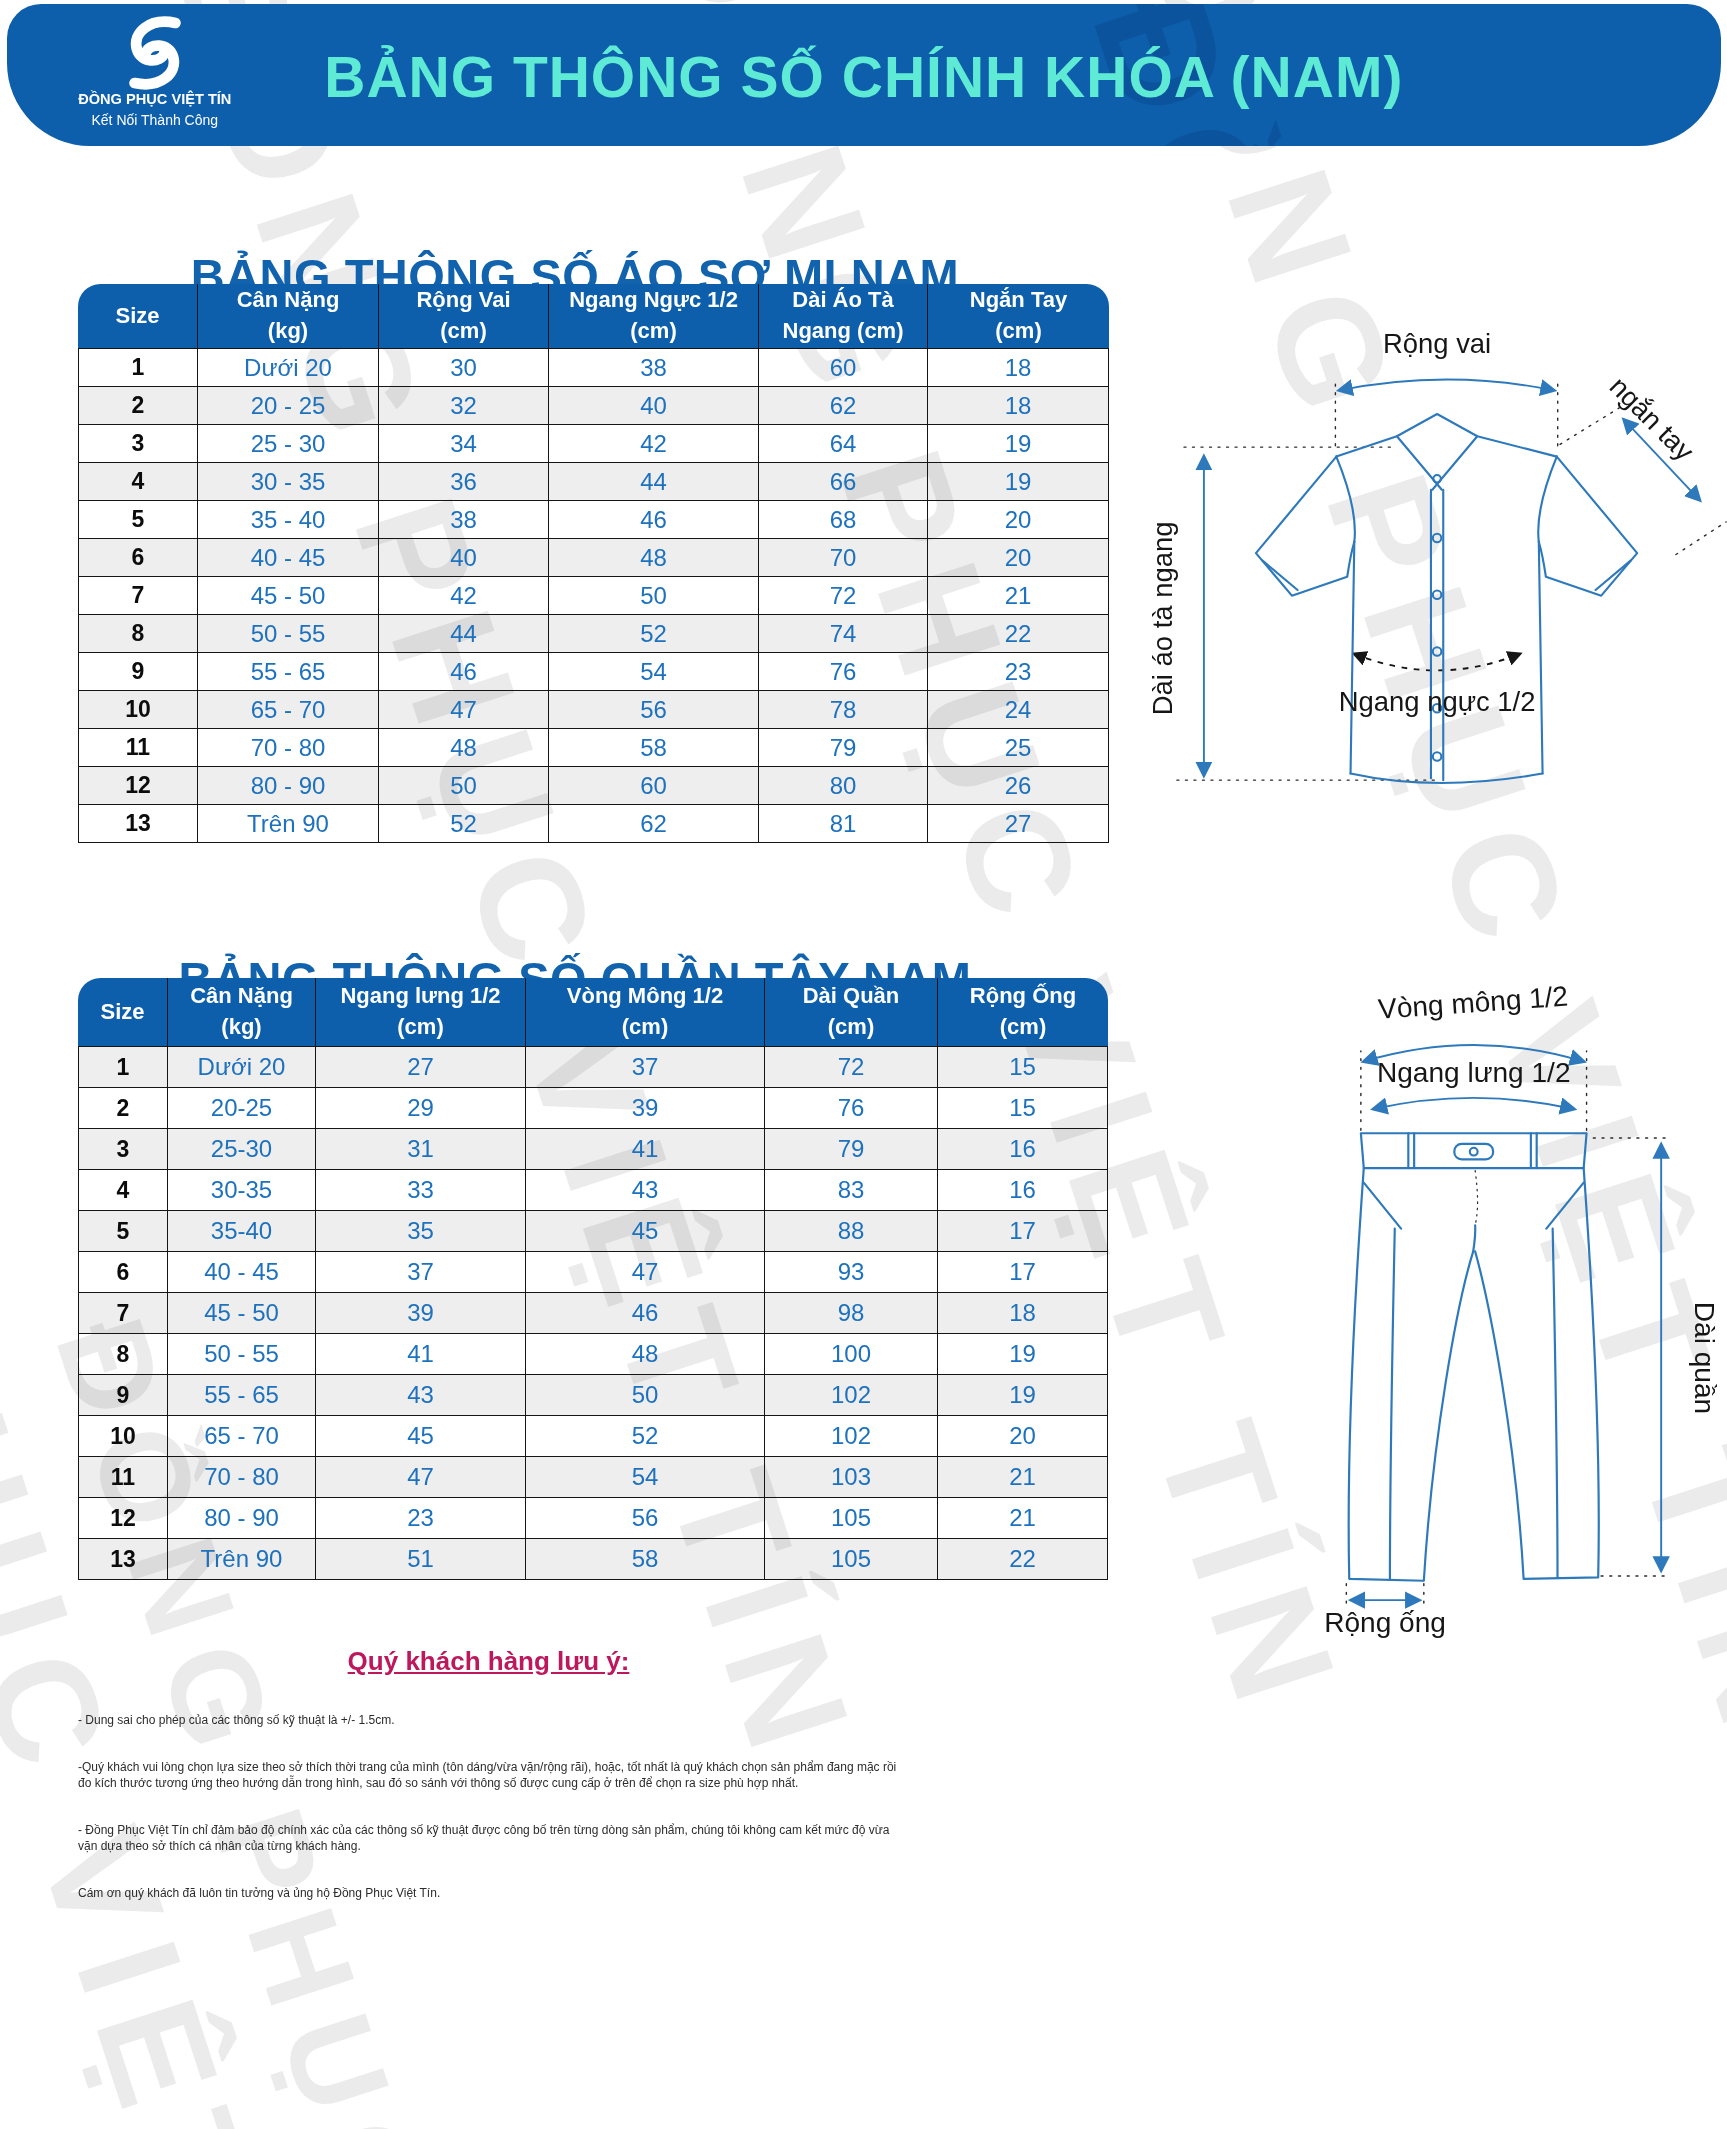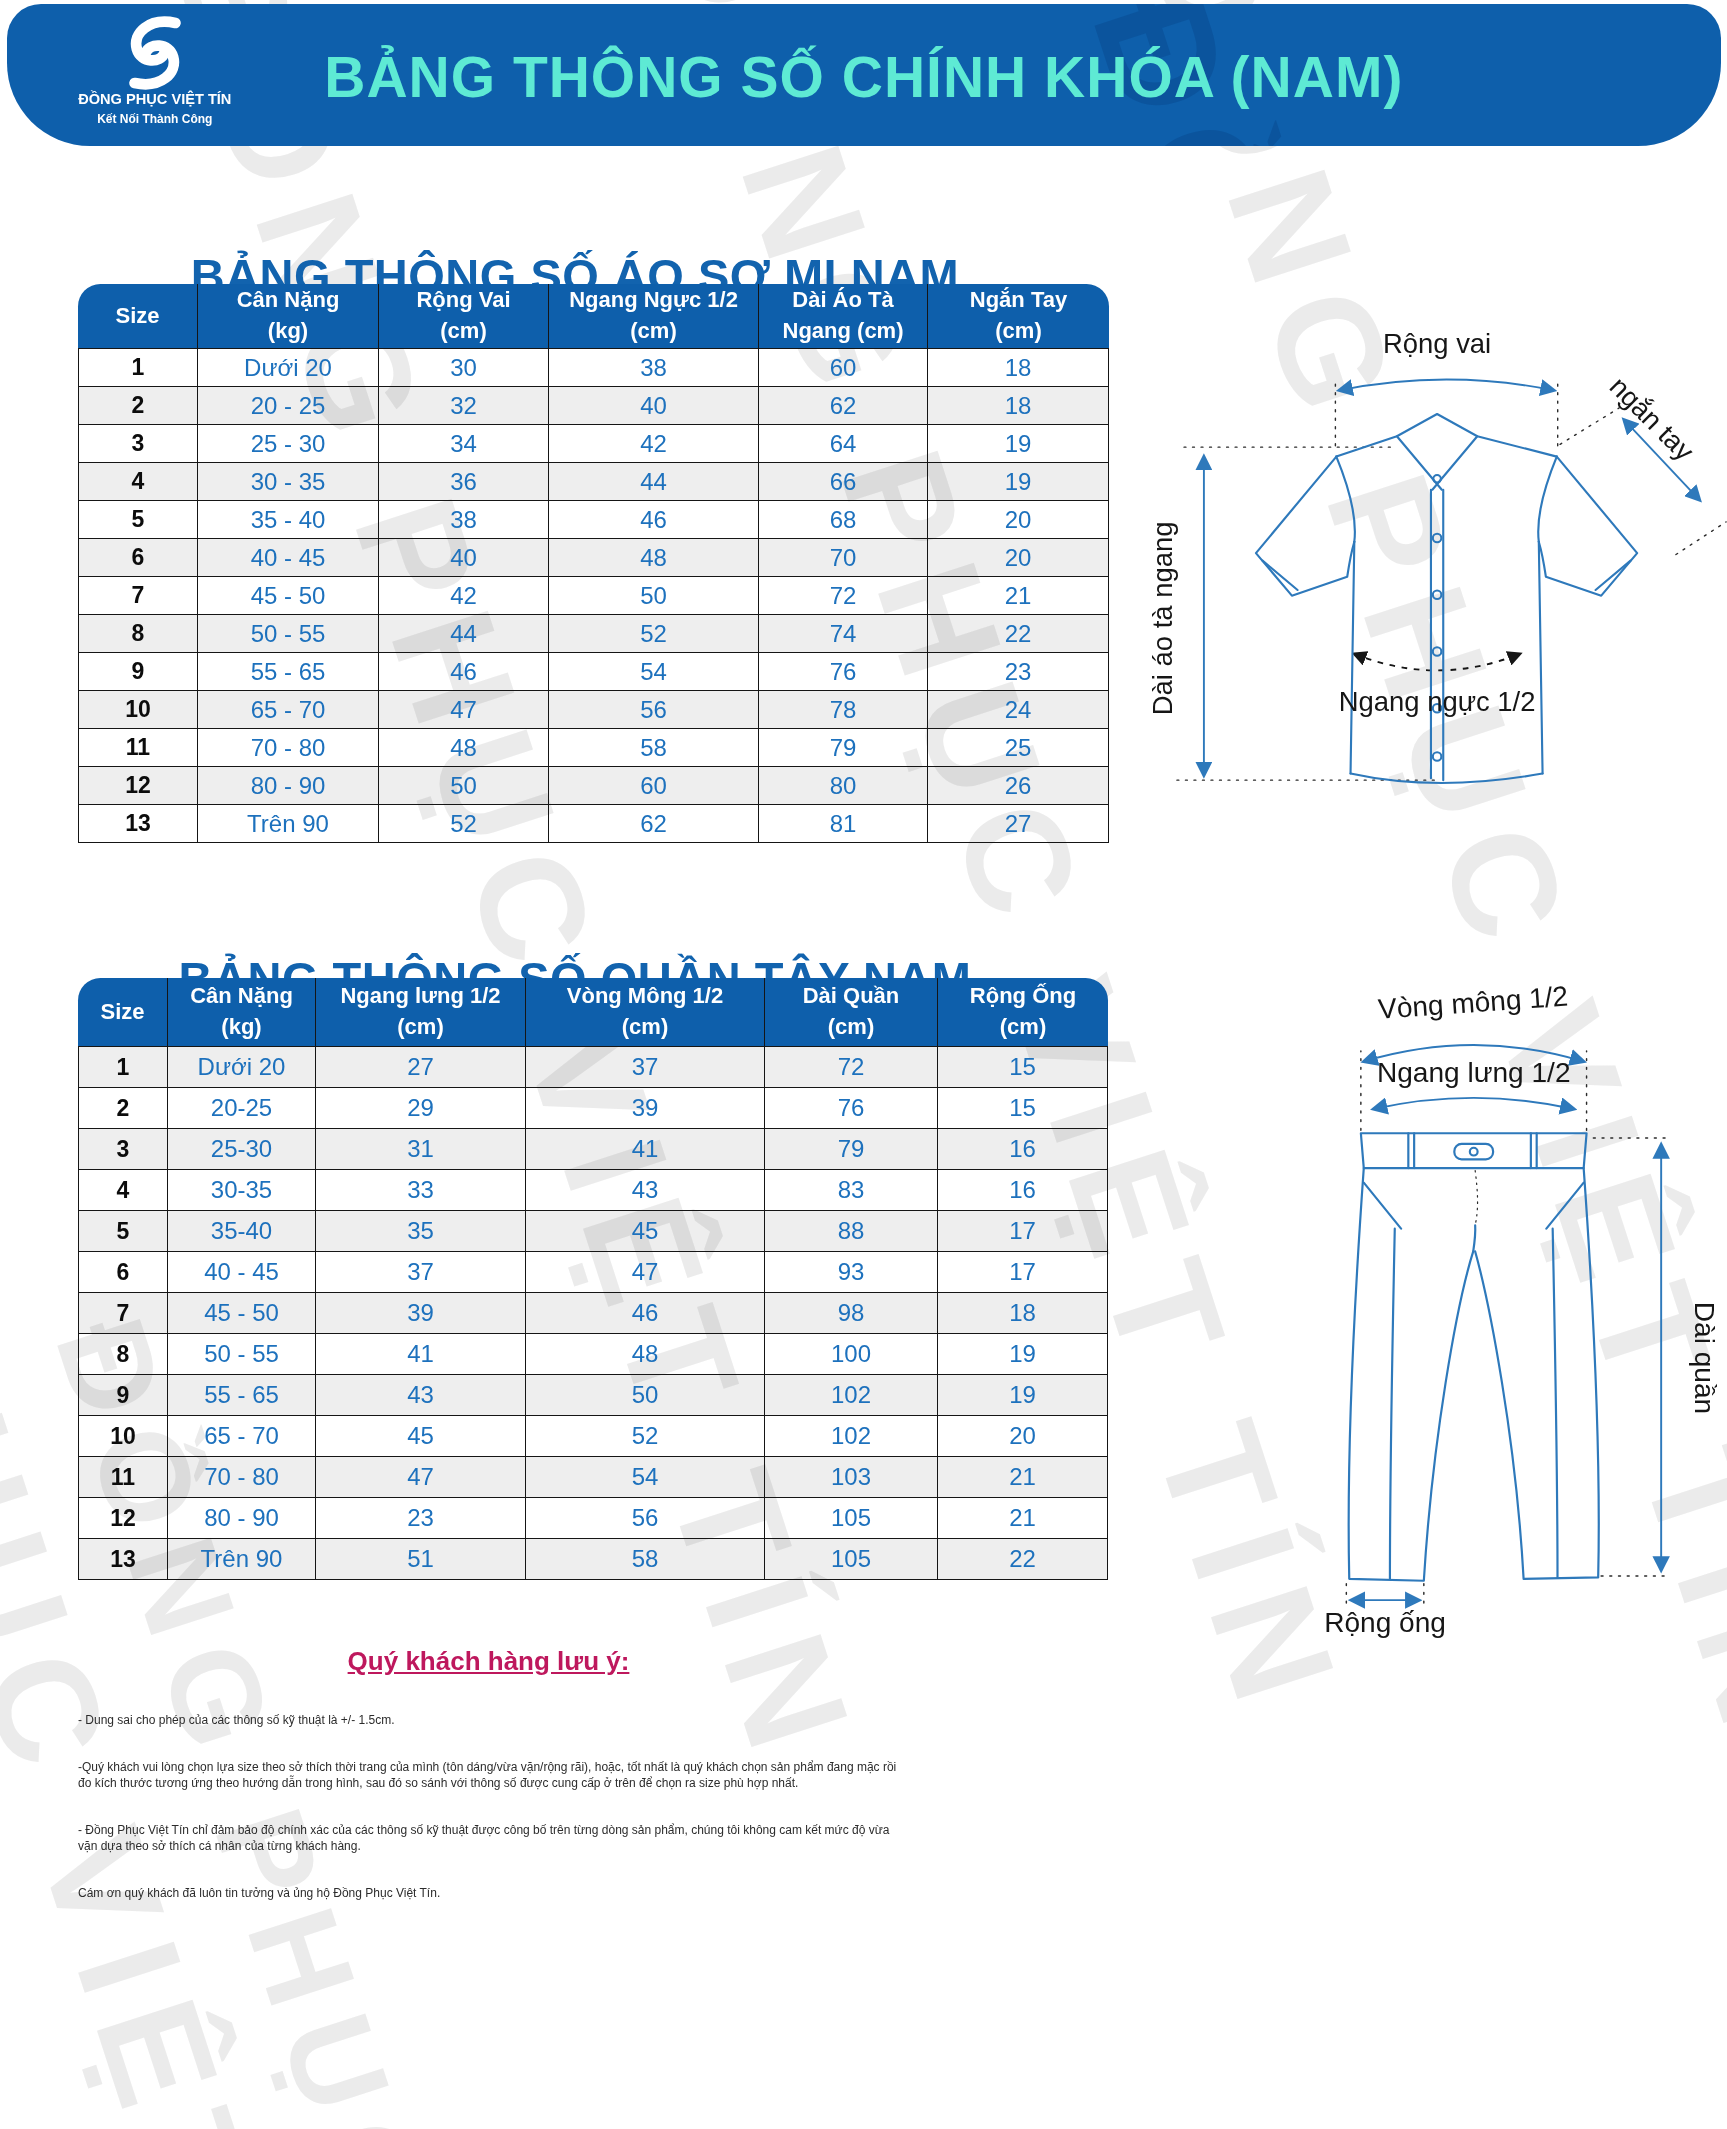--- a/index.html
+++ b/index.html
@@ -13,21 +13,21 @@
   .wm-blue{color:#0a4c92;opacity:.55;font-size:160px;letter-spacing:20.4px;transform:rotate(72deg);}
 
   
   .banner{position:absolute;left:6.8px;top:3.9px;width:1714px;height:142px;background:#0e5fab;
           border-radius:34px 34px 83px 83px;overflow:hidden;z-index:2;}
   .banner-title{position:absolute;left:0;top:40px;width:100%;text-align:center;color:#5eead4;
           font-size:57px;font-weight:700;letter-spacing:1px;z-index:2;}
   .logo{position:absolute;left:68px;top:12.6px;width:160px;text-align:center;color:#fff;z-index:2;}
   .logo svg{display:block;margin:0 auto;}
   .logo .brand{font-size:14.6px;font-weight:700;margin-top:1px;letter-spacing:0;}
-  .logo .slogan{font-size:12px;font-weight:700;margin-top:4.4px;}
+  .logo .slogan{font-size:14px;font-weight:400;margin-top:4.4px;}
 
   
   .section-title{position:absolute;left:60px;width:1030px;text-align:center;color:#1263ae;
           font-weight:700;font-size:47px;letter-spacing:0.5px;z-index:3;}
   #shirt-title{top:209px;}
   #pants-title{top:912px;}
 
   
   table{position:absolute;left:78px;width:1030px;border-collapse:separate;border-spacing:0;
         table-layout:fixed;z-index:3;}

